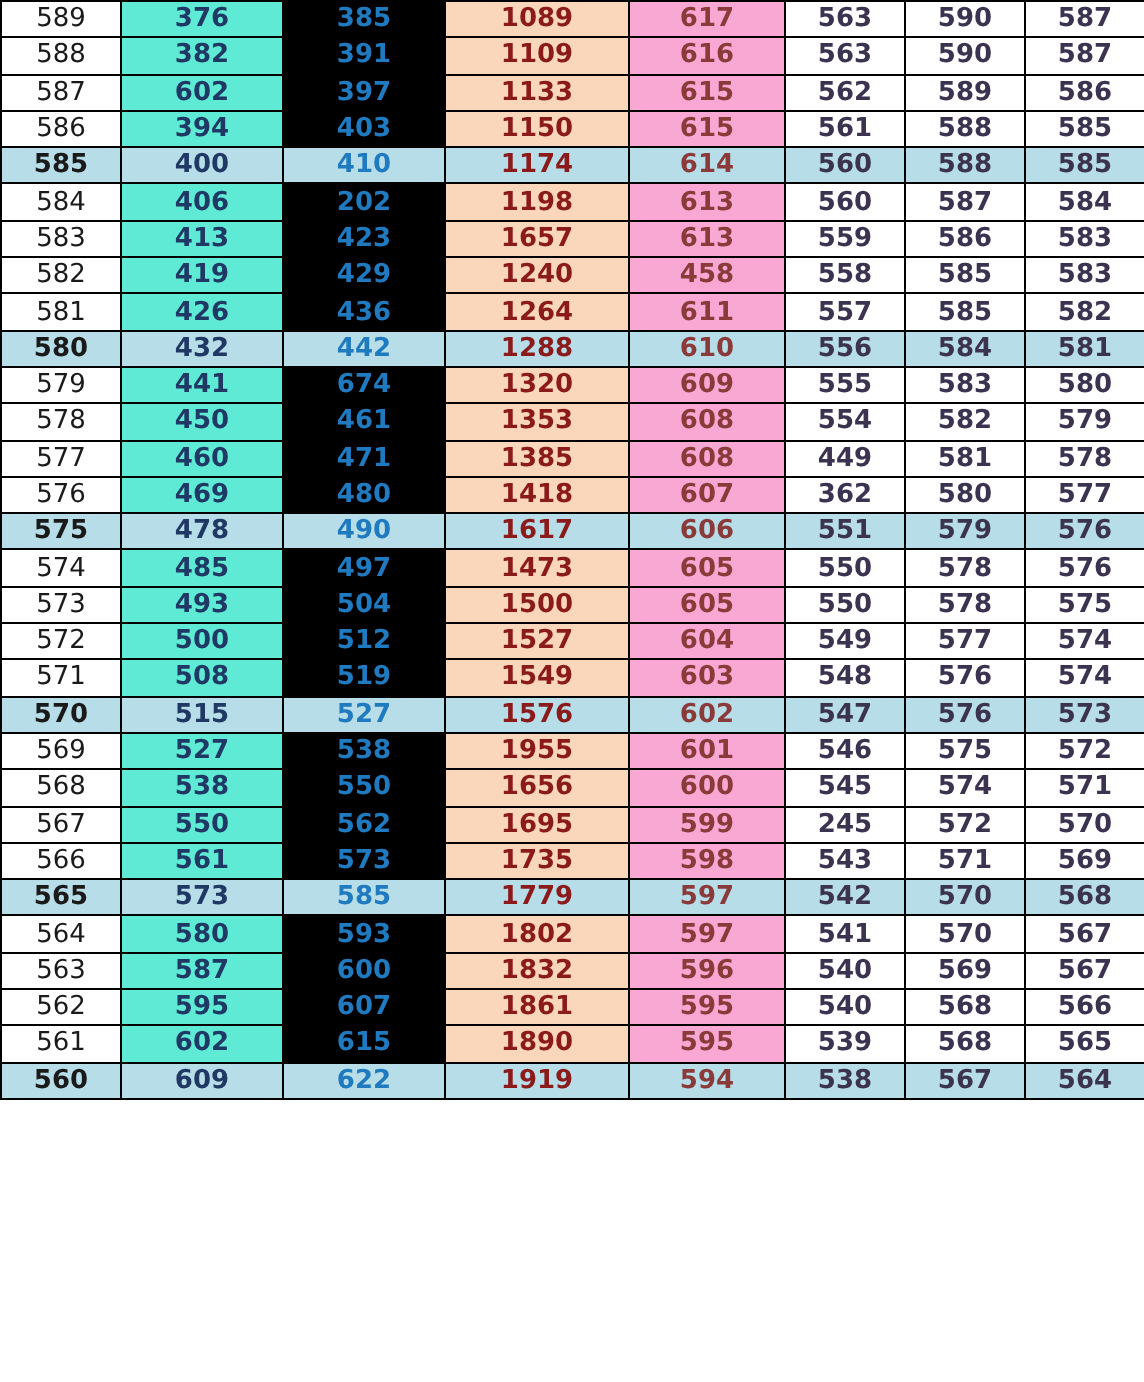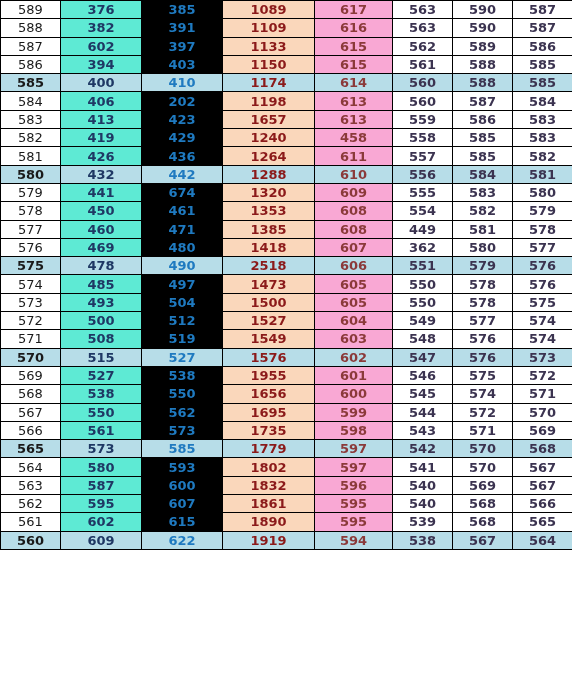--- a/index.html
+++ b/index.html
@@ -241,21 +241,21 @@
         <td class="col-3">1418</td>
         <td class="col-4">607</td>
         <td class="col-5">362</td>
         <td class="col-6">580</td>
         <td class="col-7">577</td>
       </tr>
       <tr class="row-highlight">
         <td class="col-0">575</td>
         <td class="col-1">478</td>
         <td class="col-2">490</td>
-        <td class="col-3">2518</td>
+        <td class="col-3">1617</td>
         <td class="col-4">606</td>
         <td class="col-5">551</td>
         <td class="col-6">579</td>
         <td class="col-7">576</td>
       </tr>
       <tr>
         <td class="col-0">574</td>
         <td class="col-1">485</td>
         <td class="col-2">497</td>
         <td class="col-3">1473</td>
@@ -323,21 +323,21 @@
         <td class="col-5">545</td>
         <td class="col-6">574</td>
         <td class="col-7">571</td>
       </tr>
       <tr>
         <td class="col-0">567</td>
         <td class="col-1">550</td>
         <td class="col-2">562</td>
         <td class="col-3">1695</td>
         <td class="col-4">599</td>
-        <td class="col-5">544</td>
+        <td class="col-5">245</td>
         <td class="col-6">572</td>
         <td class="col-7">570</td>
       </tr>
       <tr>
         <td class="col-0">566</td>
         <td class="col-1">561</td>
         <td class="col-2">573</td>
         <td class="col-3">1735</td>
         <td class="col-4">598</td>
         <td class="col-5">543</td>

